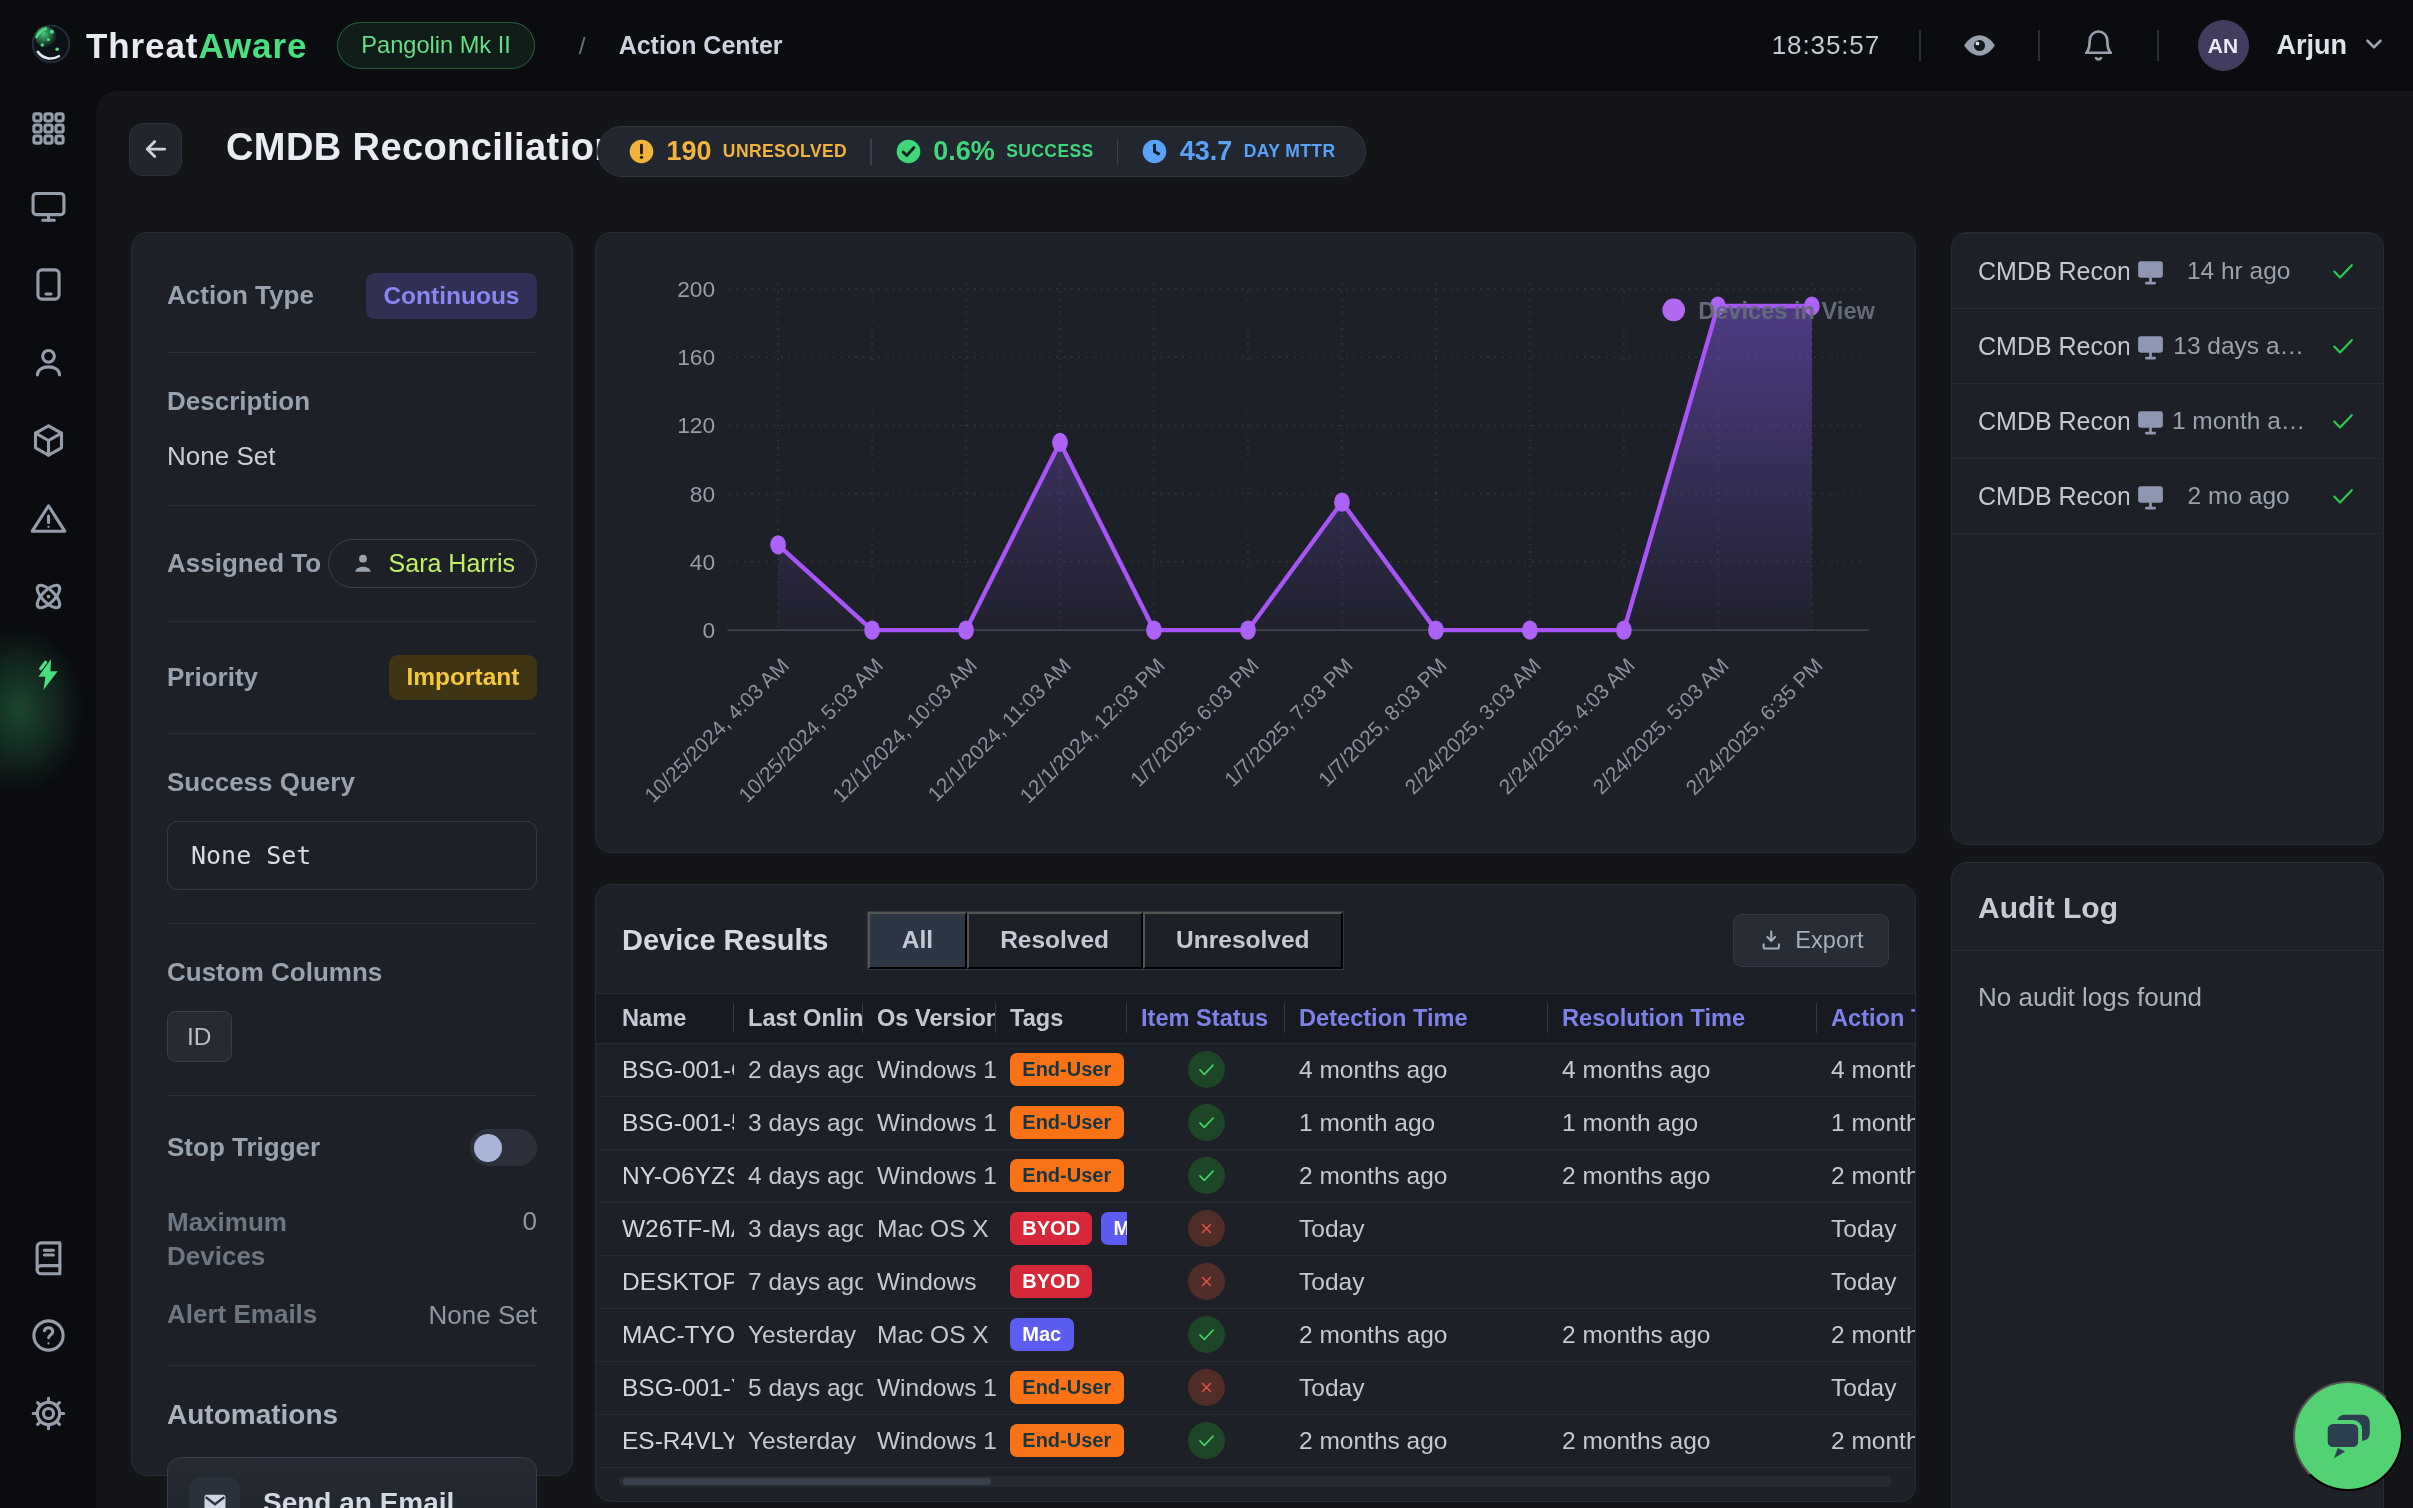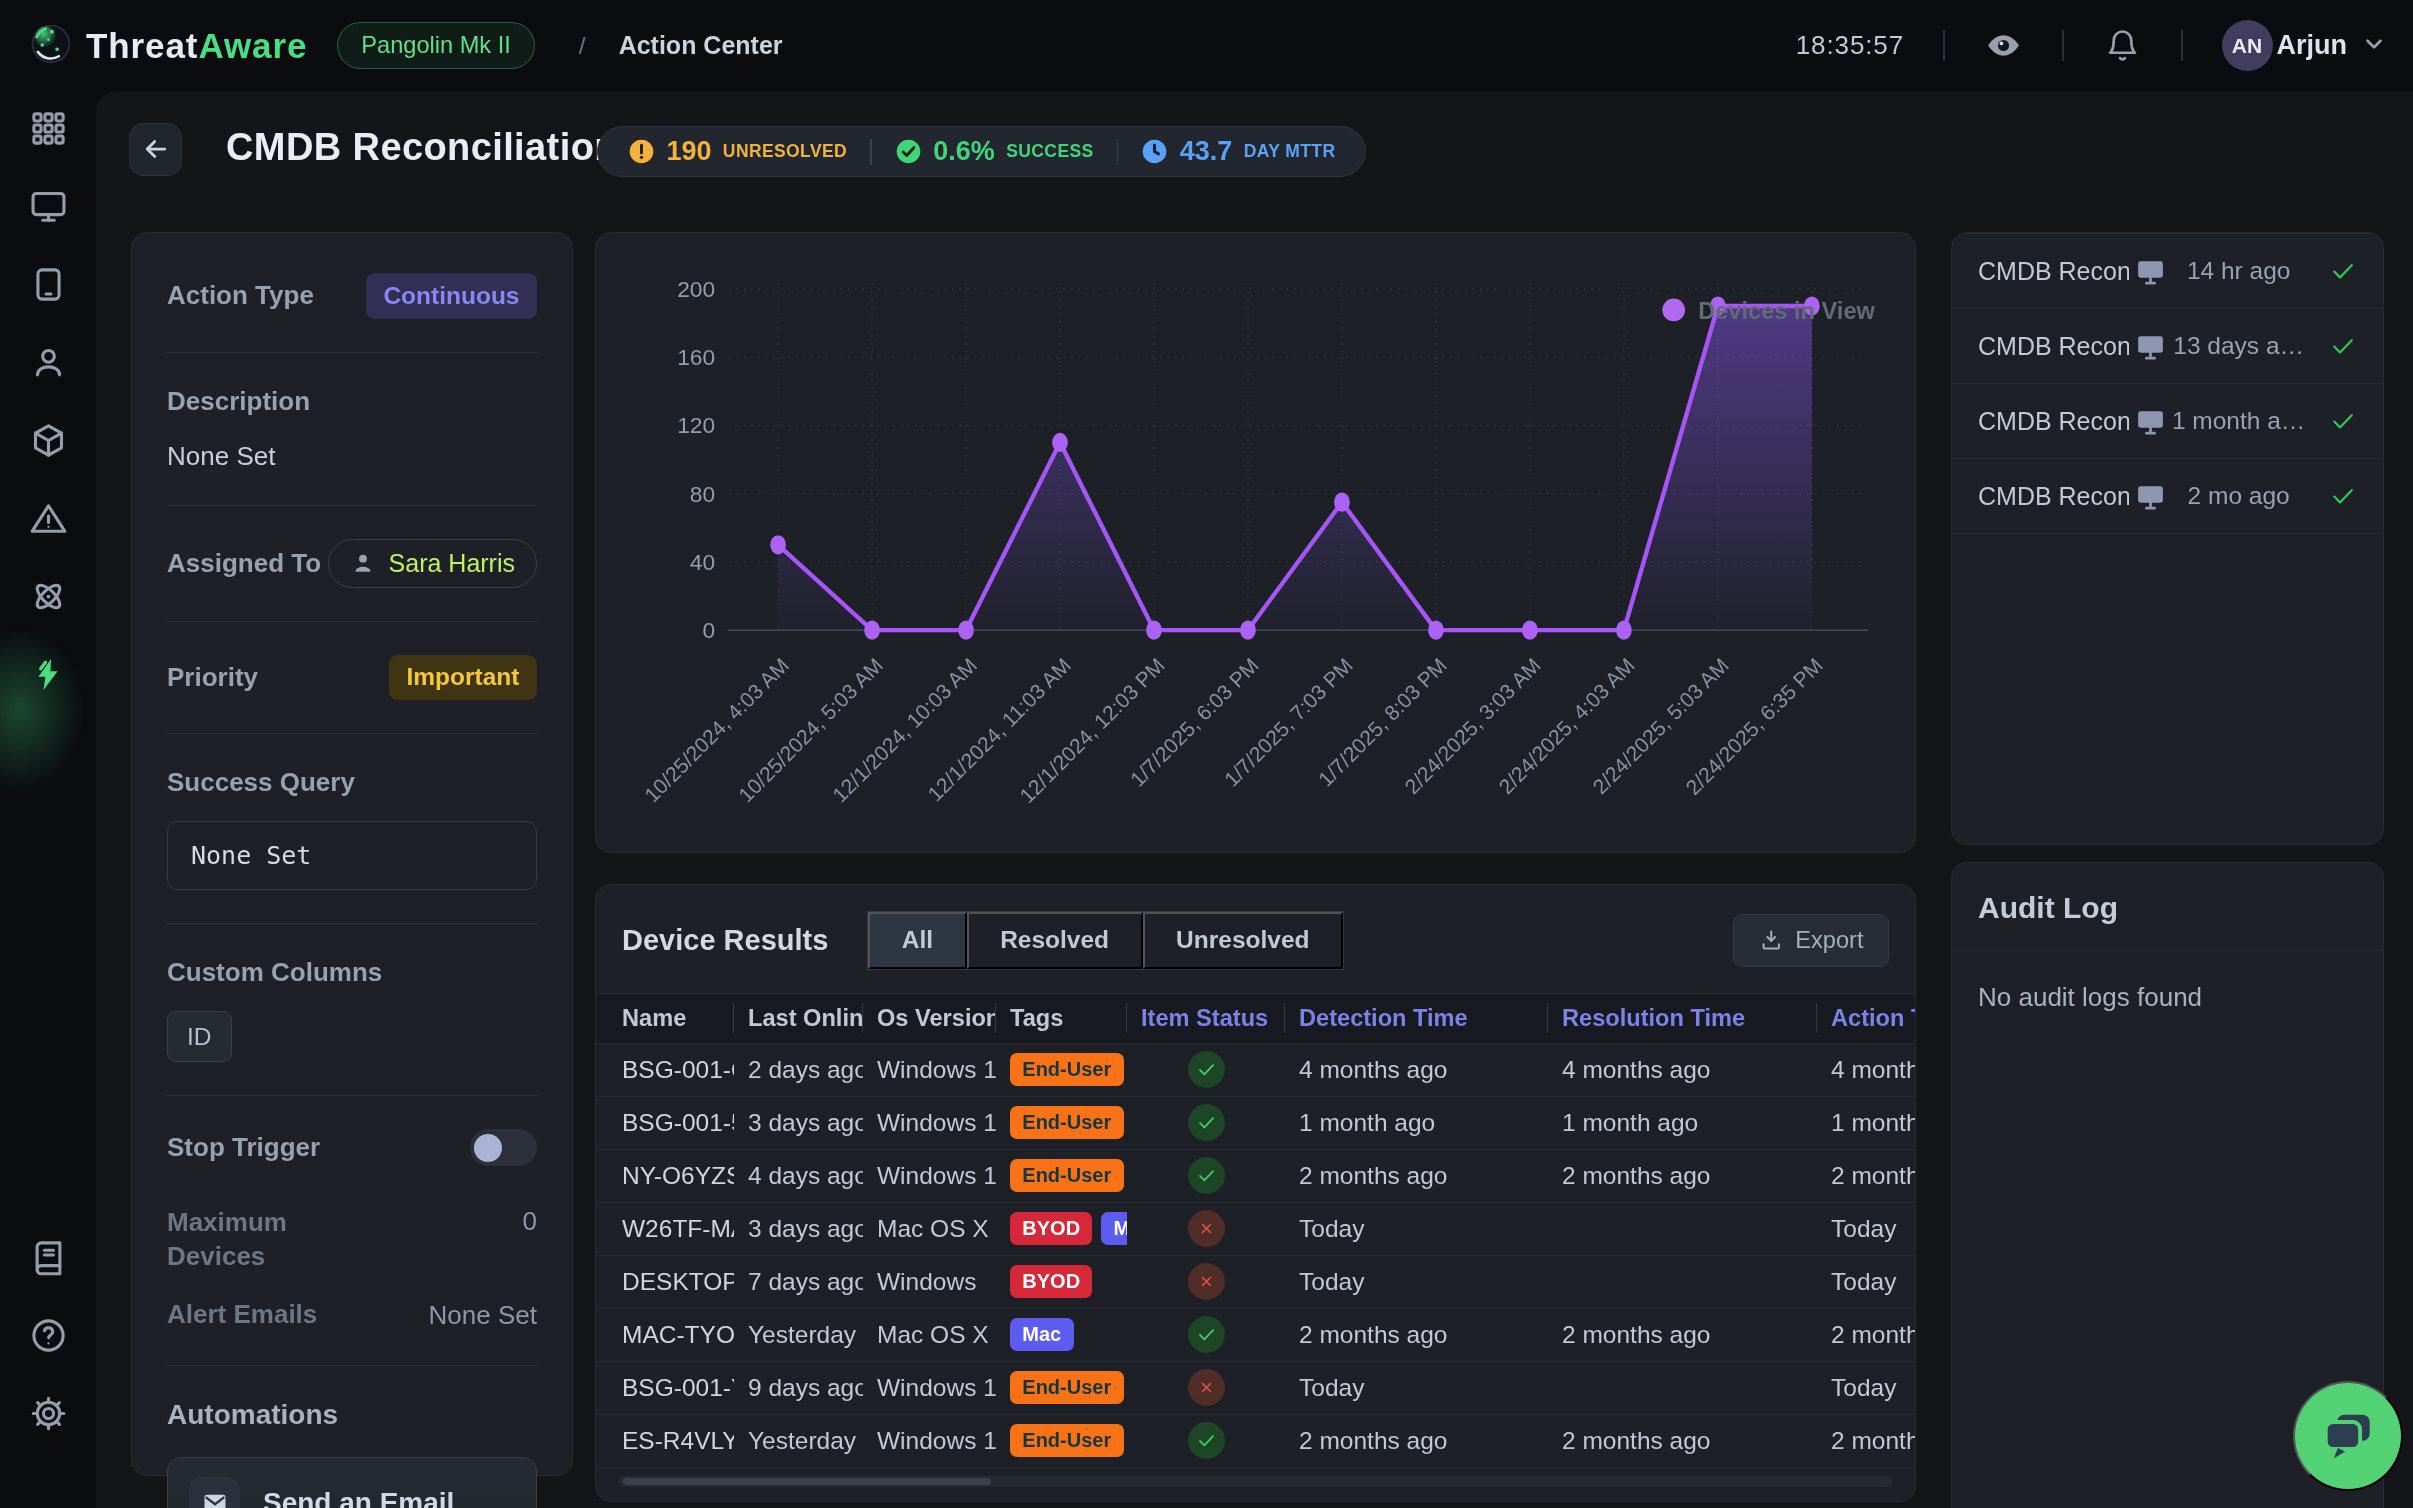--- a/index.html
+++ b/index.html
@@ -13,21 +13,21 @@
   .logo-text .aware { color:#4ade80; }
   .env-badge { margin-left:30px; padding:8.8px 23px; border-radius:874px; background:rgba(74,222,128,.08); border:1.8px solid rgba(74,222,128,.35); color:#65de85; font-size:23.6px; font-weight:500; }
   .crumb-sep { margin-left:44px; color:#6b7280; font-size:24.5px; }
   .crumb { margin-left:33px; color:#cdd3dd; font-size:25px; font-weight:700; }
   .top-right { margin-left:auto; display:flex; align-items:center; gap:0; }
   .clocktxt { font-size:26px; color:#c3c9d3; letter-spacing:0.9px; }
   .vdiv { width:1.8px; height:31.5px; background:#2a2f38; margin:0 39px; }
   .icon-btn { width:39px; height:39px; display:flex; align-items:center; justify-content:center; color:#98a0ad; }
   .icon-btn svg { width:35px; height:35px; }
   .avatar { width:51px; height:51px; border-radius:50%; background:#423c5e; color:#ece9f8; display:flex; align-items:center; justify-content:center; font-size:21px; font-weight:700; }
-  .username { margin-left:4px; font-size:27px; font-weight:700; color:#dfe3ea; }
+  .username { margin-left:28px; font-size:27px; font-weight:700; color:#dfe3ea; }
   .chev { margin-left:14px; color:#9aa2ae; }
   .chev svg { width:26px; height:26px; }
 
   
   .sidebar { position:absolute; left:0; top:91px; width:96px; height:1418px; background:#0a0c10; display:flex; flex-direction:column; align-items:center; padding:17.5px 0 37px; }
   .side-icon { width:39px; height:39px; margin-bottom:39px; color:#959dab; display:flex; align-items:center; justify-content:center; position:relative; z-index:2; }
   .side-icon svg { width:39px; height:39px; }
   .side-icon.active { color:#4ade80; }
   .side-spacer { margin-top:auto; }
   .side-glow { position:absolute; left:-46px; top:536px; width:131px; height:166px; border-radius:50%; background:radial-gradient(closest-side, rgba(74,222,128,.28), rgba(74,222,128,0)); z-index:1; }
@@ -566,21 +566,21 @@
                 <path d="M4.5 12.5l5 5L19.5 7"></path>
               </svg>
             </span>
           </span>
           <span class="td">2 months ago</span>
           <span class="td">2 months ago</span>
           <span class="td">2 months ago</span>
         </div>
         <div class="trow tr">
           <span class="td">BSG-001-Y7</span>
-          <span class="td">9 days ago</span>
+          <span class="td">5 days ago</span>
           <span class="td">Windows 11</span>
           <span class="td tags-cell">
             <span class="tag tag-cyan">End-User</span>
           </span>
           <span class="td center">
             <span class="st-ic st-bad">
               <svg viewBox="0 0 24 24" fill="none" stroke="currentColor" stroke-width="1.9" stroke-linecap="round" stroke-linejoin="round">
                 <path d="M7 7l10 10M17 7L7 17"></path>
               </svg>
             </span>

